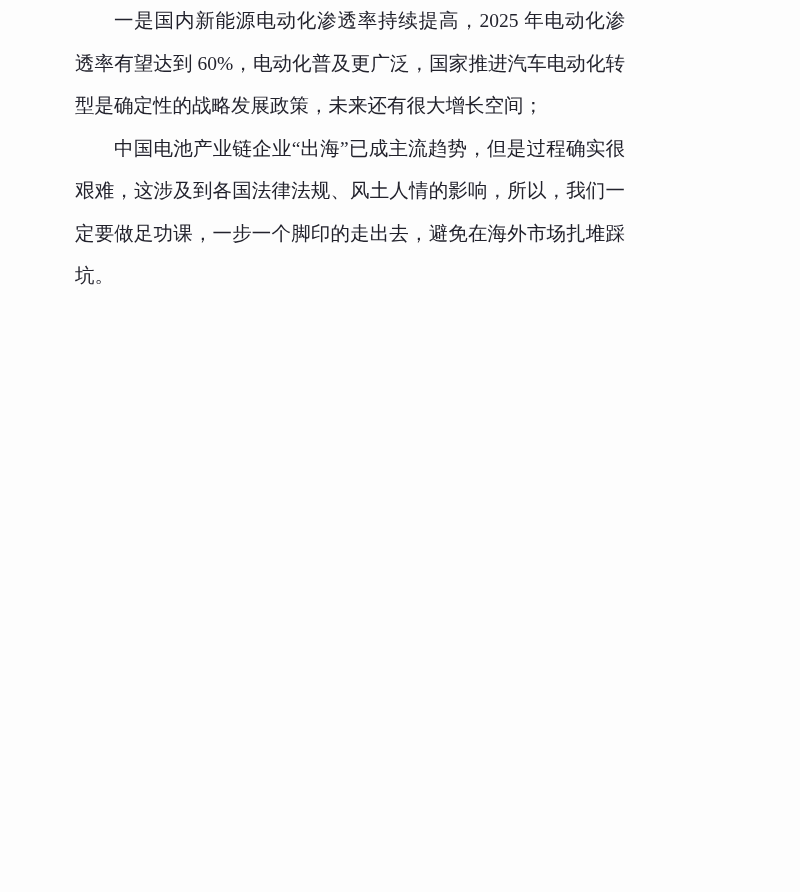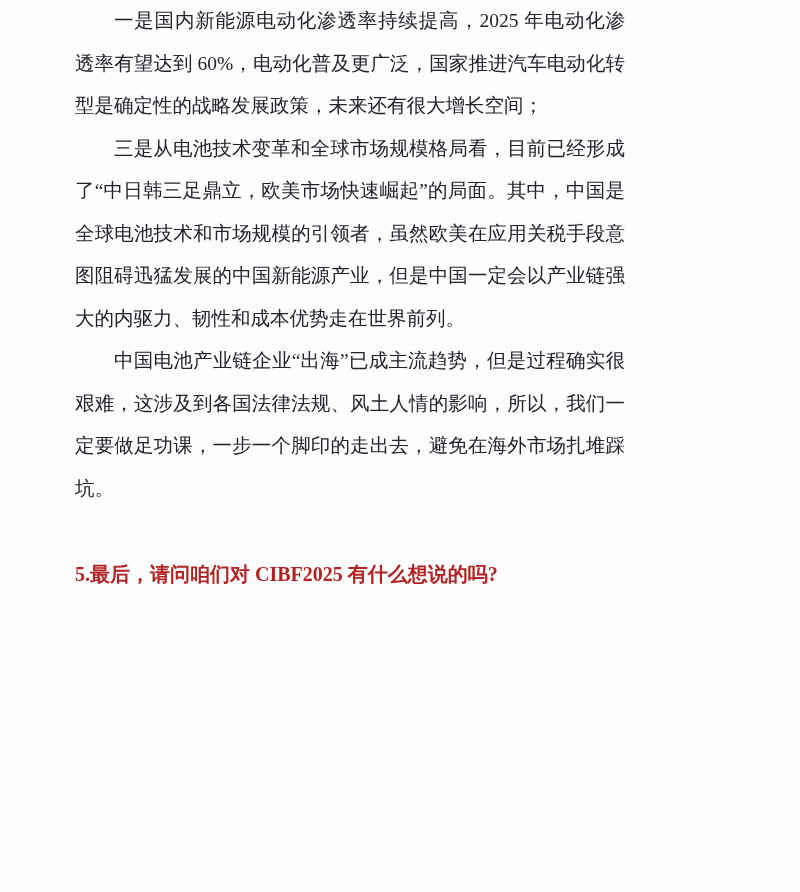--- a/index.html
+++ b/index.html
@@ -45,20 +45,18 @@
   }
 </style>
 </head>
 <body>
 
 <div class="page">
 
   <p class="body-para">一是国内新能源电动化渗透率持续提高，2025 年电动化渗透率有望达到 60%，电动化普及更广泛，国家推进汽车电动化转型是确定性的战略发展政策，未来还有很大增长空间；</p>
 
 
-  <p class="body-para">三是从电池技术变革和全球市场规模格局看，目前已经形成了“中日韩三足鼎立，欧美市场快速崛起”的局面。其中，中国是全球电池技术和市场规模的引领者，虽然欧美在应用关税手段意图阻碍迅猛发展的中国新能源产业，但是中国一定会以产业链强大的内驱力、韧性和成本优势走在世界前列。</p>
 
   <p class="body-para">中国电池产业链企业“出海”已成主流趋势，但是过程确实很艰难，这涉及到各国法律法规、风土人情的影响，所以，我们一定要做足功课，一步一个脚印的走出去，避免在海外市场扎堆踩坑。</p>
 
-  <h2 class="q-heading">5.最后，请问咱们对 CIBF2025 有什么想说的吗?</h2>
 
 
 </div>
 
 </body></html>

